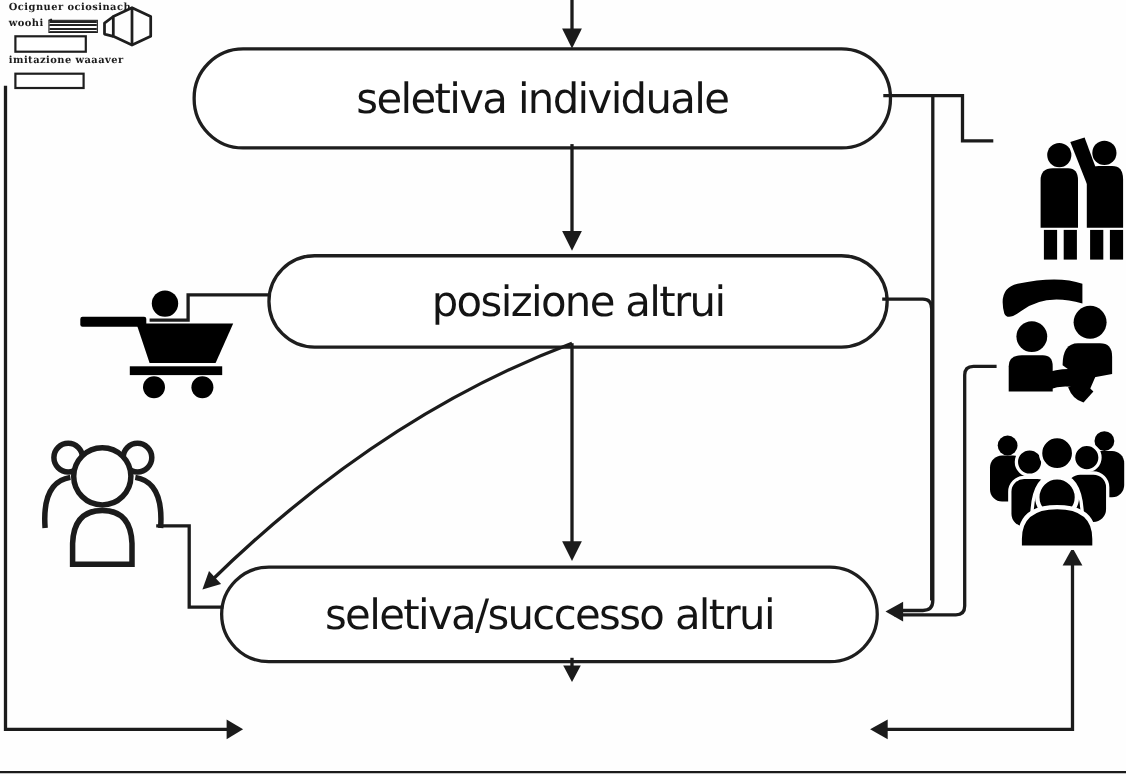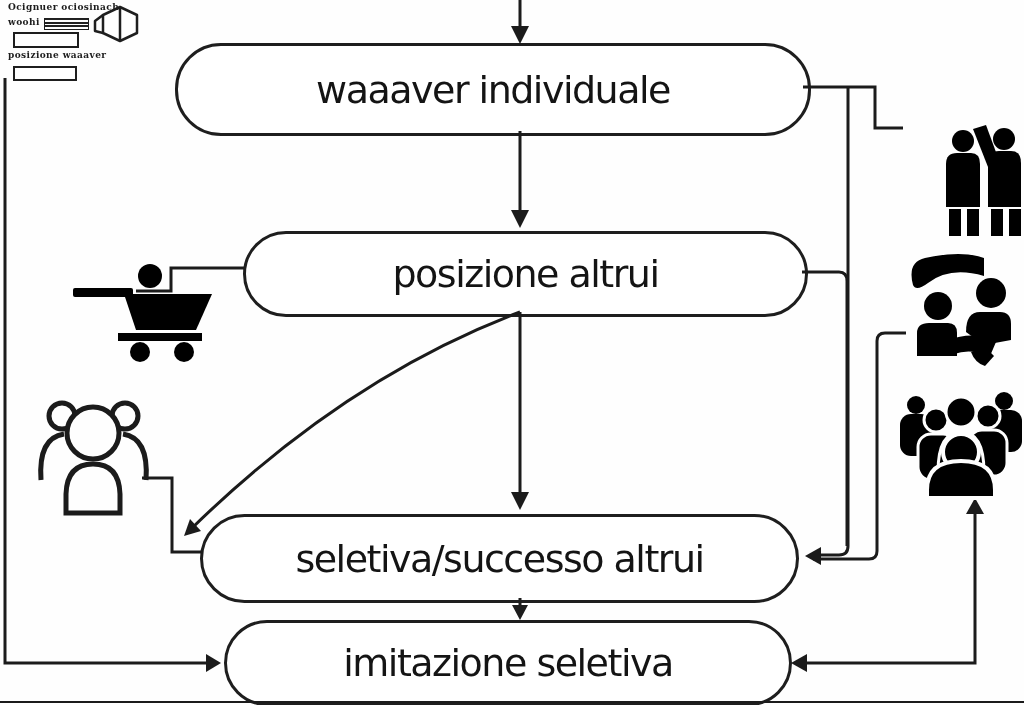--- a/index.html
+++ b/index.html
@@ -15,34 +15,33 @@
   .logo-line{position:absolute;font-size:9px;white-space:nowrap;letter-spacing:0.4px;text-align:right;}
   .logo-rect{position:absolute;border:2px solid #1e1e1e;background:#fff;}
   .logo-stripes{position:absolute;border:1px solid #1e1e1e;
     background:repeating-linear-gradient(180deg,#222 0 1.5px,#fff 1.5px 3.2px);}
 </style>
 </head>
 <body>
 
 <div id="canvas">
 
-  <div class="node" style="left:175px;top:43px;width:630px;height:87px;">waaaver individuale</div>
+  <div class="node" style="left:175px;top:43px;width:630px;height:87px;">seletiva individuale</div>
 
   <div class="node" style="left:243px;top:231px;width:559px;height:80px;">posizione altrui</div>
 
   <div class="node" style="left:200px;top:514px;width:593px;height:83px;">seletiva/successo altrui</div>
 
-  <div class="node" style="left:224px;top:620px;width:562px;height:80px;">imitazione seletiva</div>
 
   <div class="logo">
     <div class="logo-line" style="left:8px;top:2px;">Ocignuer ociosinach</div>
     <div class="logo-line" style="left:8px;top:17px;">woohi 1</div>
     <div class="logo-stripes" style="left:44px;top:18px;width:43px;height:10px;"></div>
     <div class="logo-rect" style="left:13px;top:32px;width:62px;height:12px;"></div>
-    <div class="logo-line" style="left:8px;top:50px;">posizione waaaver</div>
+    <div class="logo-line" style="left:8px;top:50px;">imitazione waaaver</div>
     <div class="logo-rect" style="left:13px;top:66px;width:60px;height:11px;"></div>
   </div>
 
   <svg class="overlay" width="1024" height="705" viewBox="0 0 1024 705">
     <g fill="none" stroke="#1b1b1b" stroke-width="3">
 
       <path d="M 520 0 L 520 36"></path>
       <path d="M 520 131 L 520 219"></path>
       <path d="M 520 312 L 520 500"></path>
       <path d="M 520 598 L 520 611"></path>

